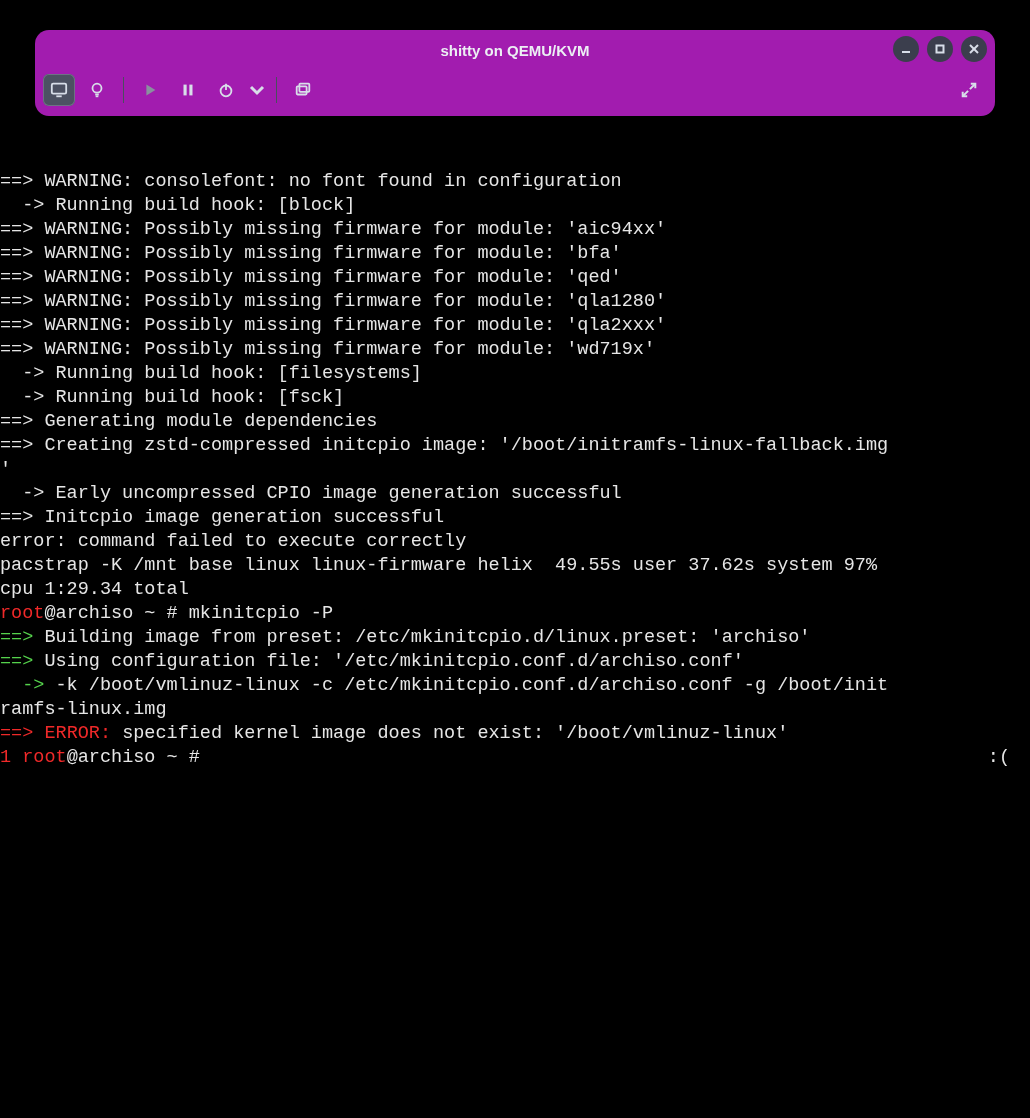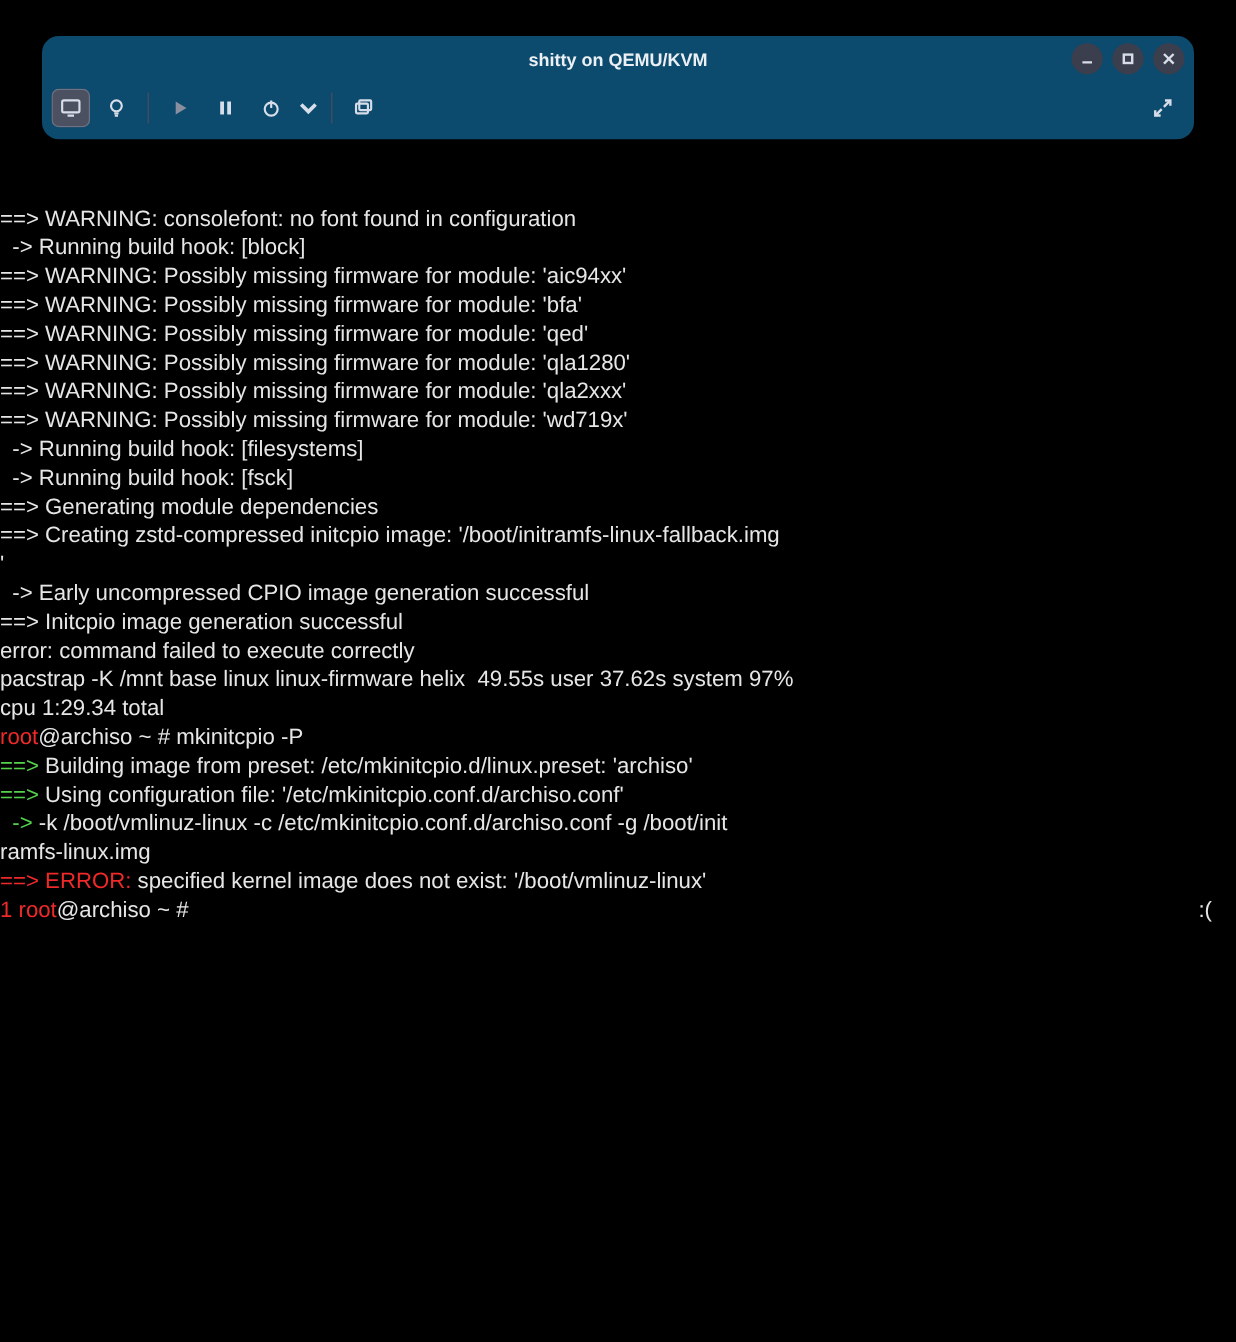--- a/index.html
+++ b/index.html
@@ -1,30 +1,30 @@
 <!DOCTYPE html>
 <html><head>
 <meta charset="utf-8">
 <style>
   html,body{margin:0;padding:0;background:#000;width:1030px;height:1118px;overflow:hidden;font-family:sans-serif}
-  .window{position:absolute;left:35px;top:30px;width:960px;border-radius:14px;background:#0c4a6e;box-shadow:0 0 0 1px #000}
+  .window{position:absolute;left:35px;top:30px;width:960px;border-radius:14px;background:#a21caf;box-shadow:0 0 0 1px #000}
   .titlebar{display:flex;align-items:center;height:40px;position:relative}
   .title{flex:1;text-align:center;color:#eceff4;font-size:15px;font-weight:600}
   .winctrls{position:absolute;right:8px;top:6px;display:flex;gap:8px}
   .wbtn{width:26px;height:26px;border-radius:50%;background:#3b3e4d;display:flex;align-items:center;justify-content:center;color:#d8dee9;cursor:pointer}
   .wbtn svg{width:12px;height:12px;stroke:#d8dee9;stroke-width:2;fill:none}
   .menubar{display:flex;gap:22px;padding:0 10px 8px 10px;color:#e5e9f0;font-size:15px}
   .menuitem{cursor:pointer}
   .toolbar{display:flex;align-items:center;padding:4px 8px 10px 8px;gap:6px;position:relative}
   .tbtn{width:32px;height:32px;border-radius:6px;display:flex;align-items:center;justify-content:center;cursor:pointer}
   .tbtn.active{background:#4c5162;box-shadow:inset 0 0 0 1px #6d7285}
   .tbtn svg{width:18px;height:18px;stroke:#d8dee9;stroke-width:2;fill:none}
   .sep{width:1px;height:26px;background:#4a4e5e;margin:0 4px}
   .toolbar .right{position:absolute;right:10px;top:4px}
-  .vmarea{background:#000;color:#e6e6e6;font-family:Liberation Sans, sans-serif;font-size:18.5px;line-height:24px;padding:170px 0 160px 0;white-space:pre;letter-spacing:0}
+  .vmarea{background:#000;color:#e6e6e6;font-family:Liberation Mono, monospace;font-size:18.5px;line-height:24px;padding:170px 0 160px 0;white-space:pre;letter-spacing:0}
   .g{color:#55d24c}
   .r{color:#ef2929}
   .face{float:right;margin-right:20px}
 </style>
 </head>
 <body>
 
 <div class="window">
   <div class="titlebar">
     <div class="title">shitty on QEMU/KVM</div>

